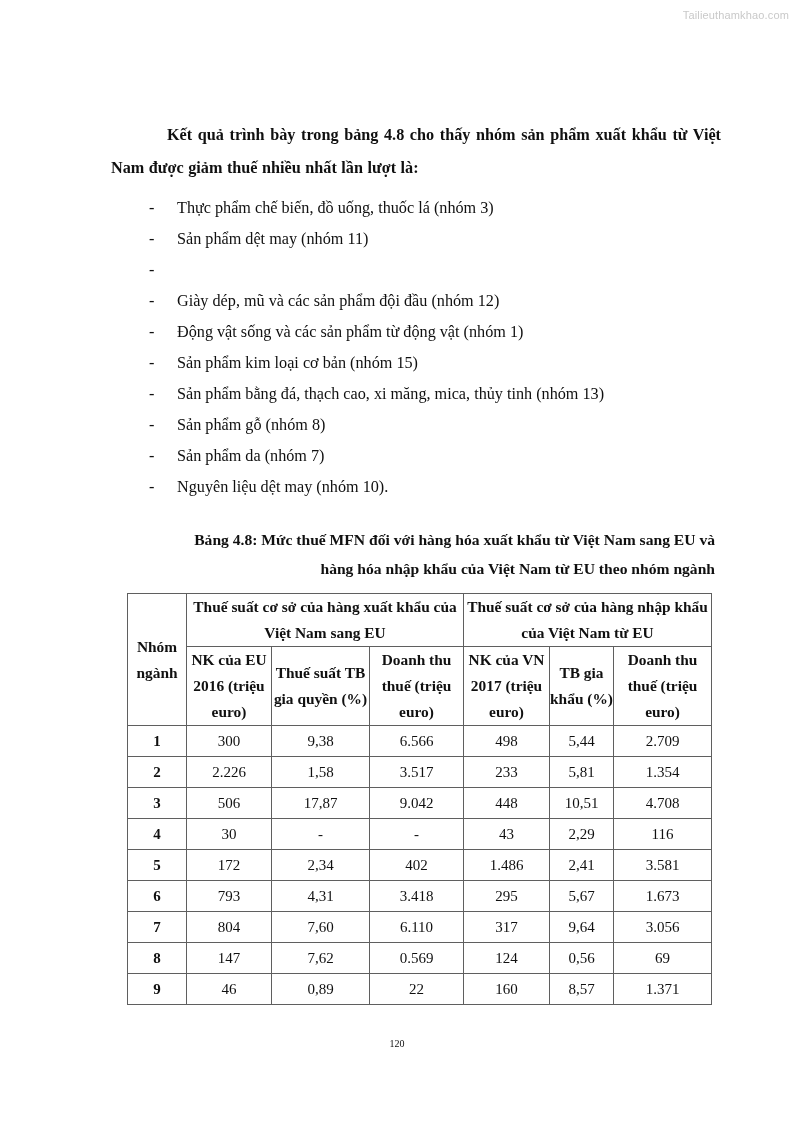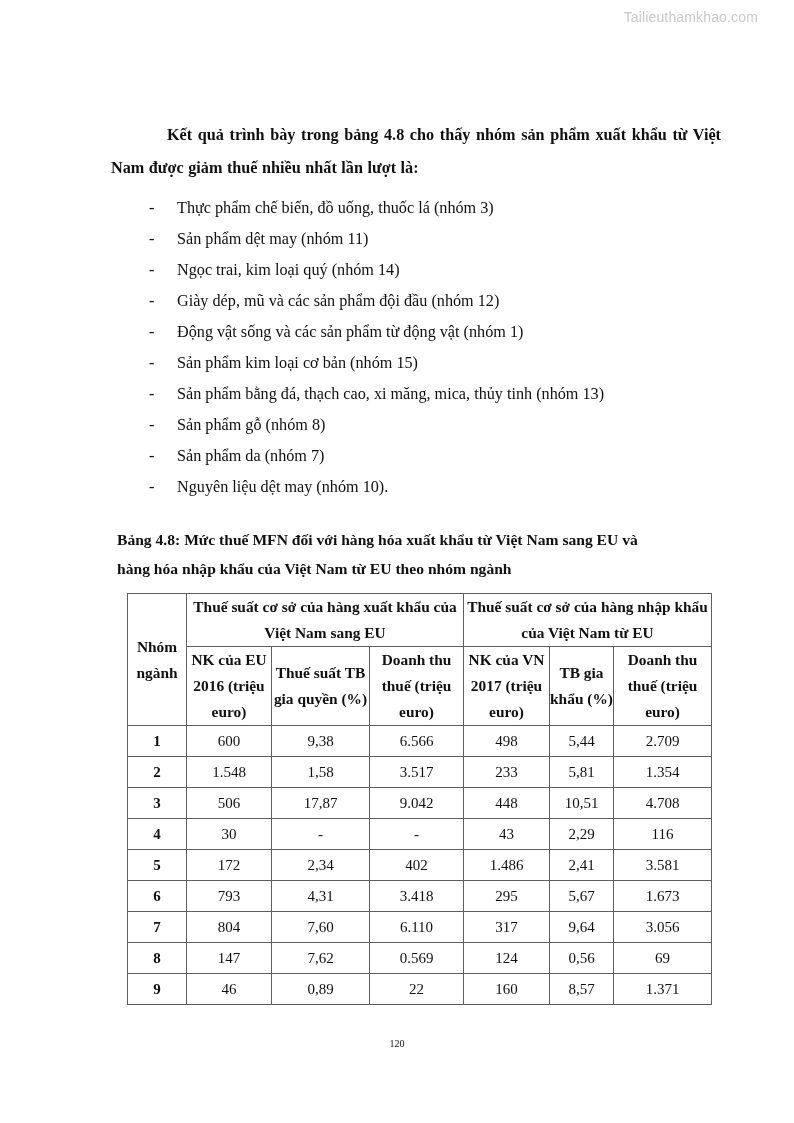--- a/index.html
+++ b/index.html
@@ -15,23 +15,23 @@
     font-family: "Liberation Serif", "DejaVu Serif", serif;
     color: #101010;
     overflow: hidden;
     box-sizing: border-box;
   }
 
   
   .watermark {
     position: absolute;
     top: 9px;
-    right: 36px;
+    right: 5px;
     font-family: "Liberation Sans", sans-serif;
-    font-size: 14px;
+    font-size: 11px;
     letter-spacing: 0.15px;
     color: #c9c9c9;
     white-space: nowrap;
     user-select: none;
   }
 
   
   .content {
     position: absolute;
     left: 111px;
@@ -68,21 +68,21 @@
   .dash-text {
     flex: 1 1 auto;
   }
 
   
   .table-caption {
     margin: 22px 0 10px 0;
     font-size: 15.6px;
     font-weight: bold;
     line-height: 29px;
-    text-align: left;
+    text-align: right;
     padding: 0 6px;
   }
   .caption-line { display: block; }
 
   
   .tbl-wrap {
     margin-top: 4px;
     width: 584px;
     margin-left: 16px;
   }
@@ -162,21 +162,20 @@
       <li class="dash-item">
         <span class="dash-mark">-</span>
         <span class="dash-text">Thực phẩm chế biến, đồ uống, thuốc lá (nhóm 3)</span>
       </li>
       <li class="dash-item">
         <span class="dash-mark">-</span>
         <span class="dash-text">Sản phẩm dệt may (nhóm 11)</span>
       </li>
       <li class="dash-item">
         <span class="dash-mark">-</span>
-        <span class="dash-text">Ngọc trai, kim loại quý (nhóm 14)</span>
       </li>
       <li class="dash-item">
         <span class="dash-mark">-</span>
         <span class="dash-text">Giày dép, mũ và các sản phẩm đội đầu (nhóm 12)</span>
       </li>
       <li class="dash-item">
         <span class="dash-mark">-</span>
         <span class="dash-text">Động vật sống và các sản phẩm từ động vật (nhóm 1)</span>
       </li>
       <li class="dash-item">
@@ -228,30 +227,30 @@
             <th class="sub">Thuế suất TB gia quyền (%)</th>
             <th class="sub">Doanh thu thuế (triệu euro)</th>
             <th class="sub">NK của VN 2017 (triệu euro)</th>
             <th class="sub">TB gia khẩu (%)</th>
             <th class="sub">Doanh thu thuế (triệu euro)</th>
           </tr>
         </thead>
         <tbody>
           <tr>
             <td class="idx">1</td>
-            <td class="num">600</td>
+            <td class="num">300</td>
             <td class="num">9,38</td>
             <td class="num">6.566</td>
             <td class="num">498</td>
             <td class="num">5,44</td>
             <td class="num">2.709</td>
           </tr>
           <tr>
             <td class="idx">2</td>
-            <td class="num">1.548</td>
+            <td class="num">2.226</td>
             <td class="num">1,58</td>
             <td class="num">3.517</td>
             <td class="num">233</td>
             <td class="num">5,81</td>
             <td class="num">1.354</td>
           </tr>
           <tr>
             <td class="idx">3</td>
             <td class="num">506</td>
             <td class="num">17,87</td>

